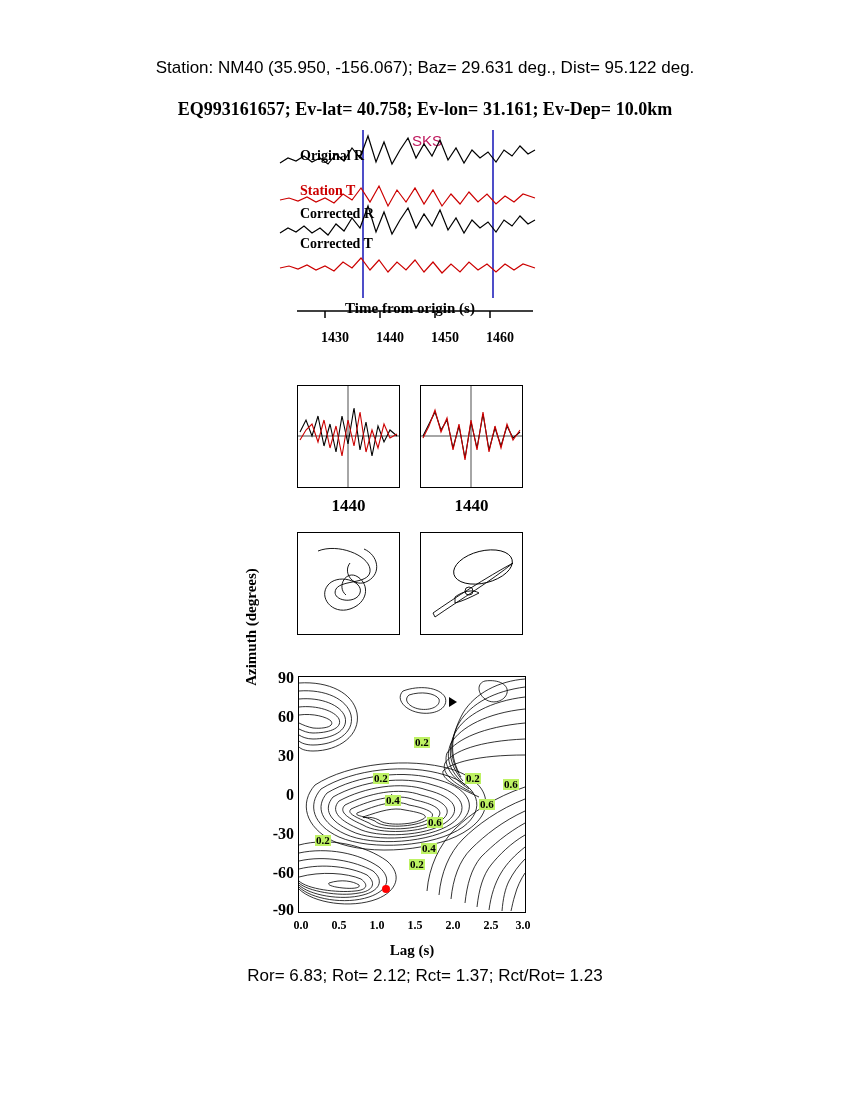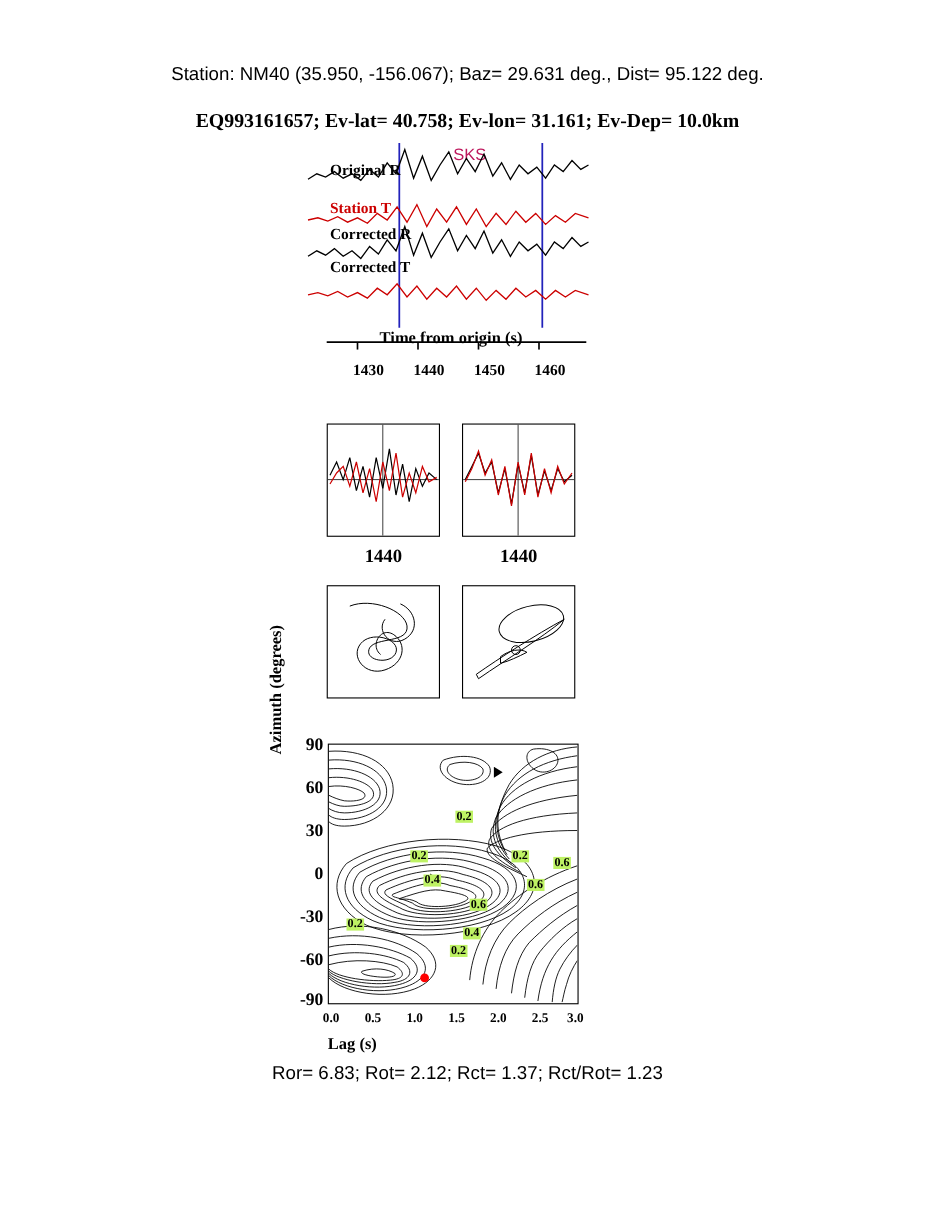--- a/index.html
+++ b/index.html
@@ -162,21 +162,21 @@
     font-family: "Liberation Serif", serif;
     font-size: 12px;
     font-weight: bold;
     transform: translateX(-50%);
   }
   #x-axis-title {
     position: absolute;
     left: 298px;
     top: 942px;
     width: 228px;
-    text-align: left;
+    text-align: center;
     font-family: "Liberation Serif", serif;
     font-size: 15px;
     font-weight: bold;
   }
   #footer-line {
     position: absolute;
     left: 0;
     top: 966px;
     width: 850px;
     text-align: center;

